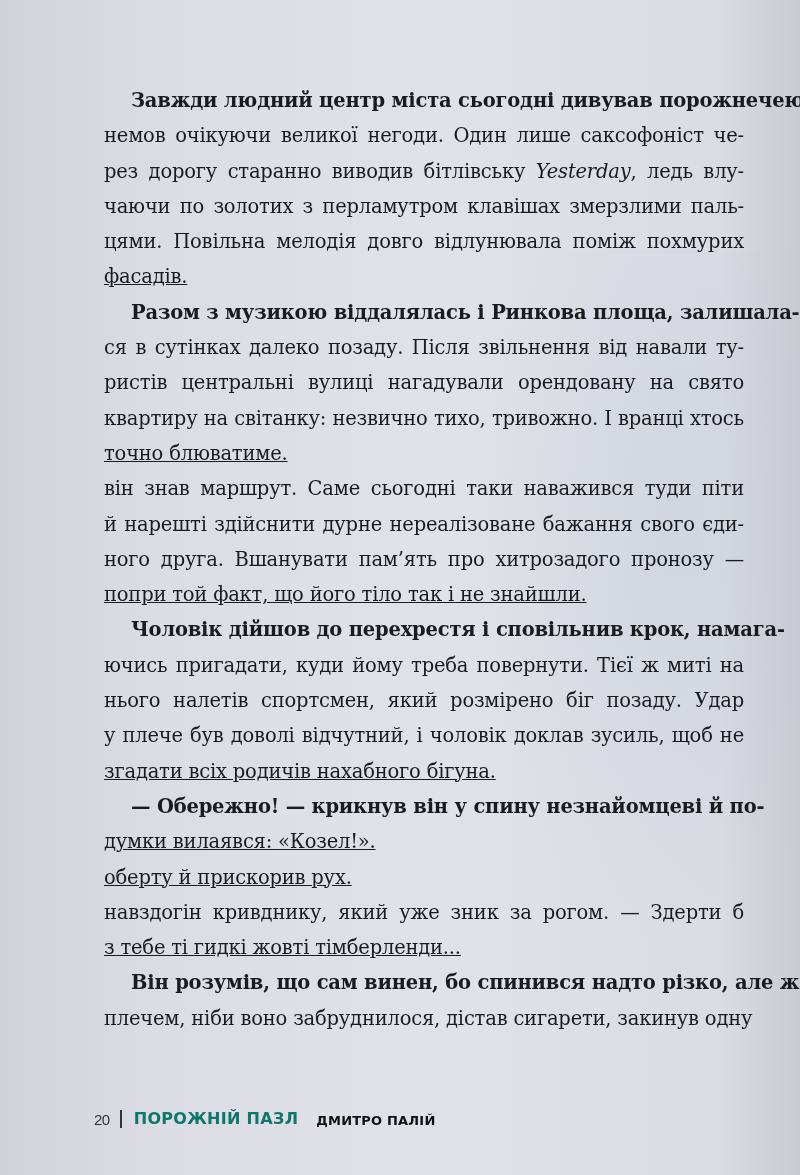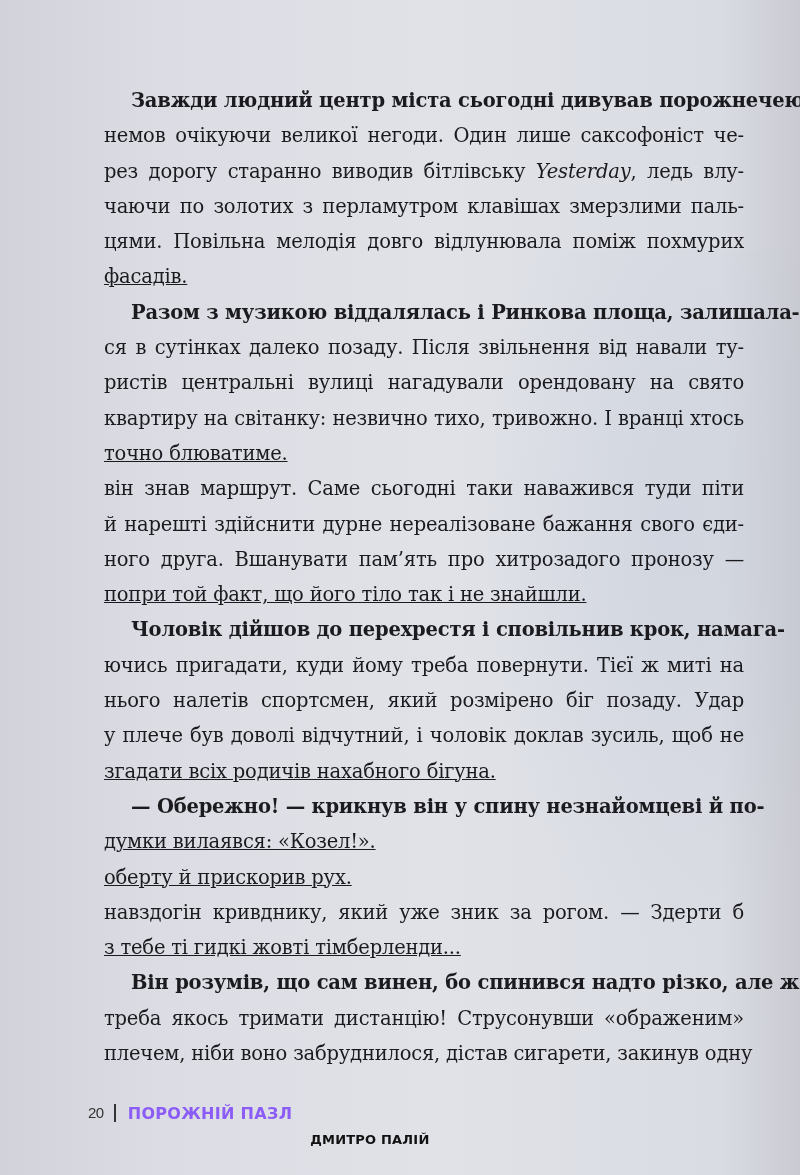--- a/index.html
+++ b/index.html
@@ -46,25 +46,25 @@
     }
     .line.last {
       text-align-last: left;
       text-decoration: underline;
     }
     .line i {
       font-style: italic;
     }
     .footer {
       position: absolute;
-      left: 88px;
+      left: 94px;
       top: 1104px;
       height: 24px;
       display: flex;
-      align-items: flex-start;
+      align-items: flex-end;
       gap: 8px;
       font-family: "DejaVu Sans", "Liberation Sans", sans-serif;
       color: #222;
     }
     .page-number {
       font-size: 15px;
       font-family: "Liberation Sans", "DejaVu Sans", sans-serif;
       letter-spacing: -0.5px;
       color: #333;
     }
@@ -72,21 +72,21 @@
       display: inline-block;
       width: 2px;
       height: 18px;
       background: #333;
       margin: 0 4px 0 2px;
     }
     .book-title {
       font-size: 16px;
       font-weight: bold;
       letter-spacing: 0.3px;
-      color: #8b5cf6;
+      color: #0f766e;
     }
     .author {
       font-size: 13px;
       font-weight: bold;
       letter-spacing: 0.2px;
       margin-left: 10px;
       color: #111;
       margin-top: 28px;
     }
   </style>
@@ -122,21 +122,20 @@
 
   <span class="line indent">— Обережно! — крикнув він у спину незнайомцеві й по-</span>
   <span class="line last">думки вилаявся: «Козел!».</span>
 
   <span class="line last">оберту й прискорив рух.</span>
 
   <span class="line">навздогін кривднику, який уже зник за рогом. — Здерти б</span>
   <span class="line last">з тебе ті гидкі жовті тімберленди...</span>
 
   <span class="line indent">Він розумів, що сам винен, бо спинився надто різко, але ж</span>
-  <span class="line">треба якось тримати дистанцію! Струсонувши «ображеним»</span>
   <span class="line">плечем, ніби воно забруднилося, дістав сигарети, закинув одну</span>
 </div>
 
 <div class="footer">
   <span class="page-number">20</span>
   <span class="divider"></span>
   <span class="book-title">ПОРОЖНІЙ ПАЗЛ</span>
   <span class="author">ДМИТРО ПАЛІЙ</span>
 </div>
 

